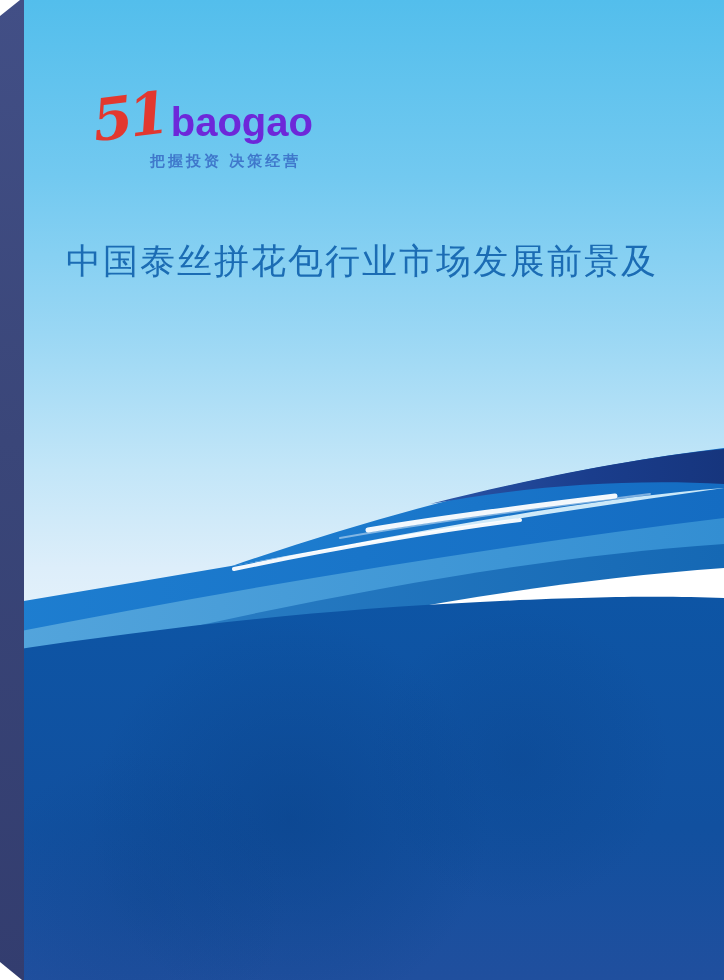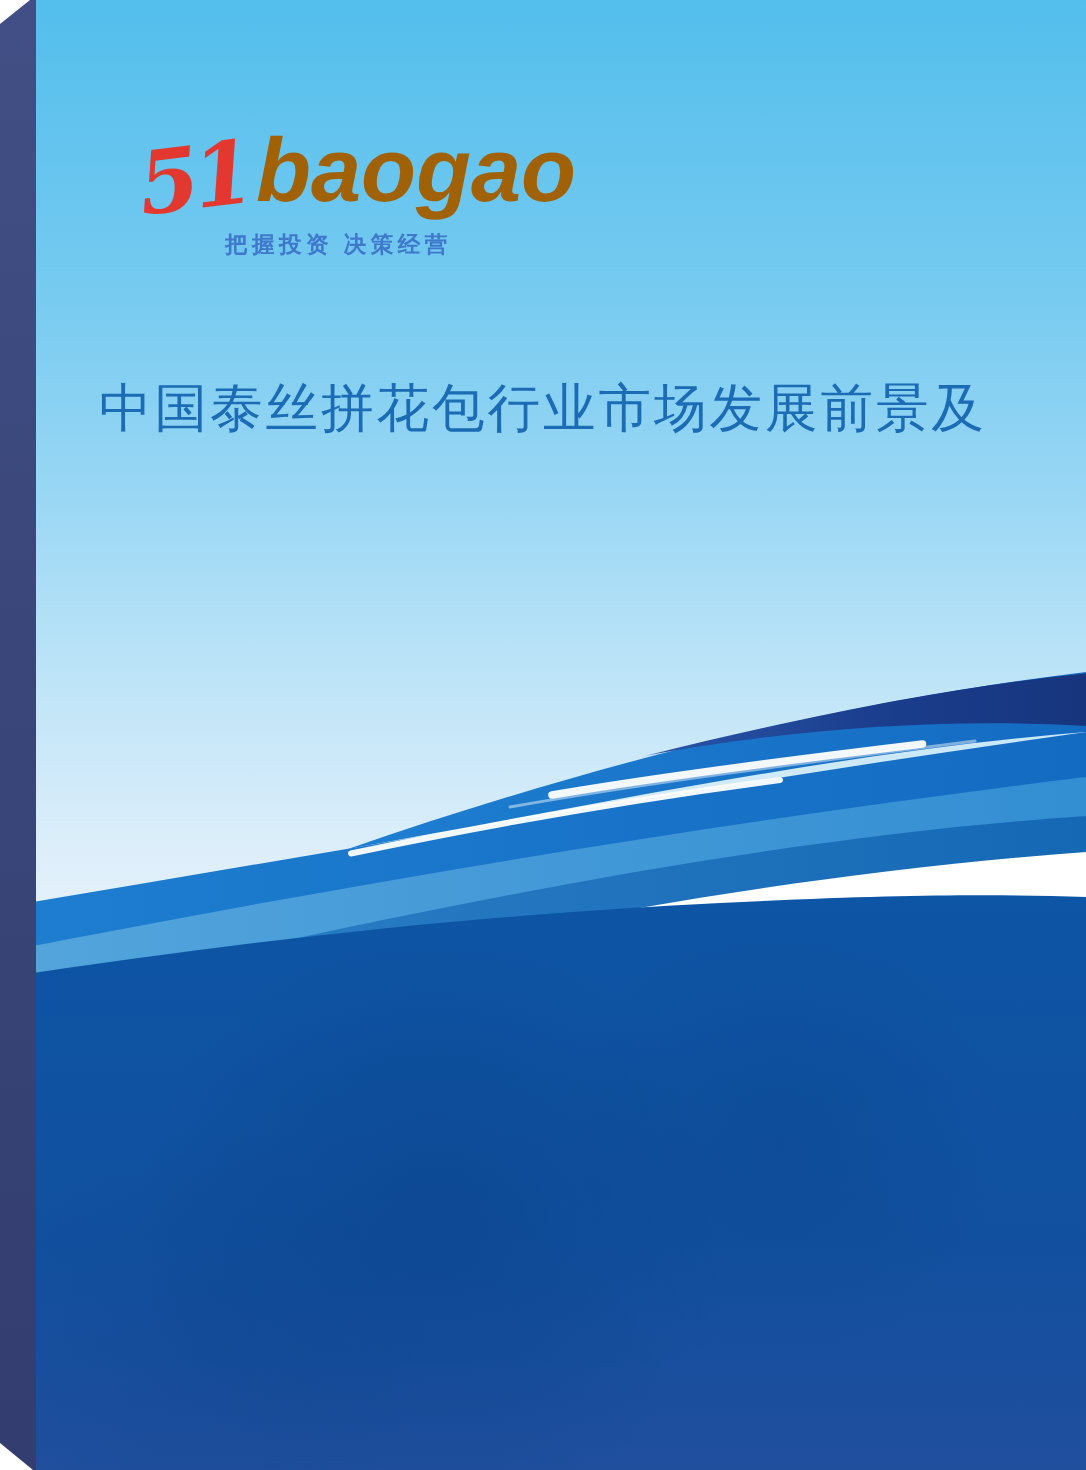--- a/index.html
+++ b/index.html
@@ -16,29 +16,29 @@
   .corner-top{left:0;top:0;width:20px;height:16px;clip-path:polygon(0 0,100% 0,0 100%);}
   .corner-bottom{left:0;top:962px;width:22px;height:18px;clip-path:polygon(0 100%,100% 100%,0 0);}
   .logo{position:absolute;left:92px;top:84px;z-index:4;}
   .logo-row{display:flex;align-items:flex-end;}
   .logo-51{
     color:#e2382f;font-size:58px;font-weight:700;font-style:italic;line-height:1;
     transform:rotate(-7deg) translateY(4px);letter-spacing:-4px;
     font-family:"DejaVu Serif","Liberation Serif",serif;
   }
   .logo-baogao{
-    color:#a16207;font-size:60px;font-weight:700;line-height:1;margin-left:6px;
-    letter-spacing:0px;font-family:"Liberation Sans","DejaVu Sans",sans-serif;font-style:italic;
+    color:#6d28d9;font-size:40px;font-weight:700;line-height:1;margin-left:6px;
+    letter-spacing:0px;font-family:"Liberation Sans","DejaVu Sans",sans-serif;
   }
   .logo-tagline{
     margin-top:10px;margin-left:58px;color:#3f78cb;font-size:15px;font-weight:700;
     letter-spacing:3px;white-space:nowrap;
   }
   .report-title{
-    position:absolute;left:66px;top:248px;width:620px;z-index:4;
+    position:absolute;left:66px;top:236px;width:620px;z-index:4;
     color:#1b6cb4;font-size:35px;line-height:49px;letter-spacing:2px;font-weight:400;
   }
   .wave{position:absolute;left:0;bottom:0;width:724px;height:550px;z-index:2;display:block;}
 </style>
 </head>
 <body>
 
 <div class="spine"></div>
 <div class="corner corner-top"></div>
 <div class="corner corner-bottom"></div>

